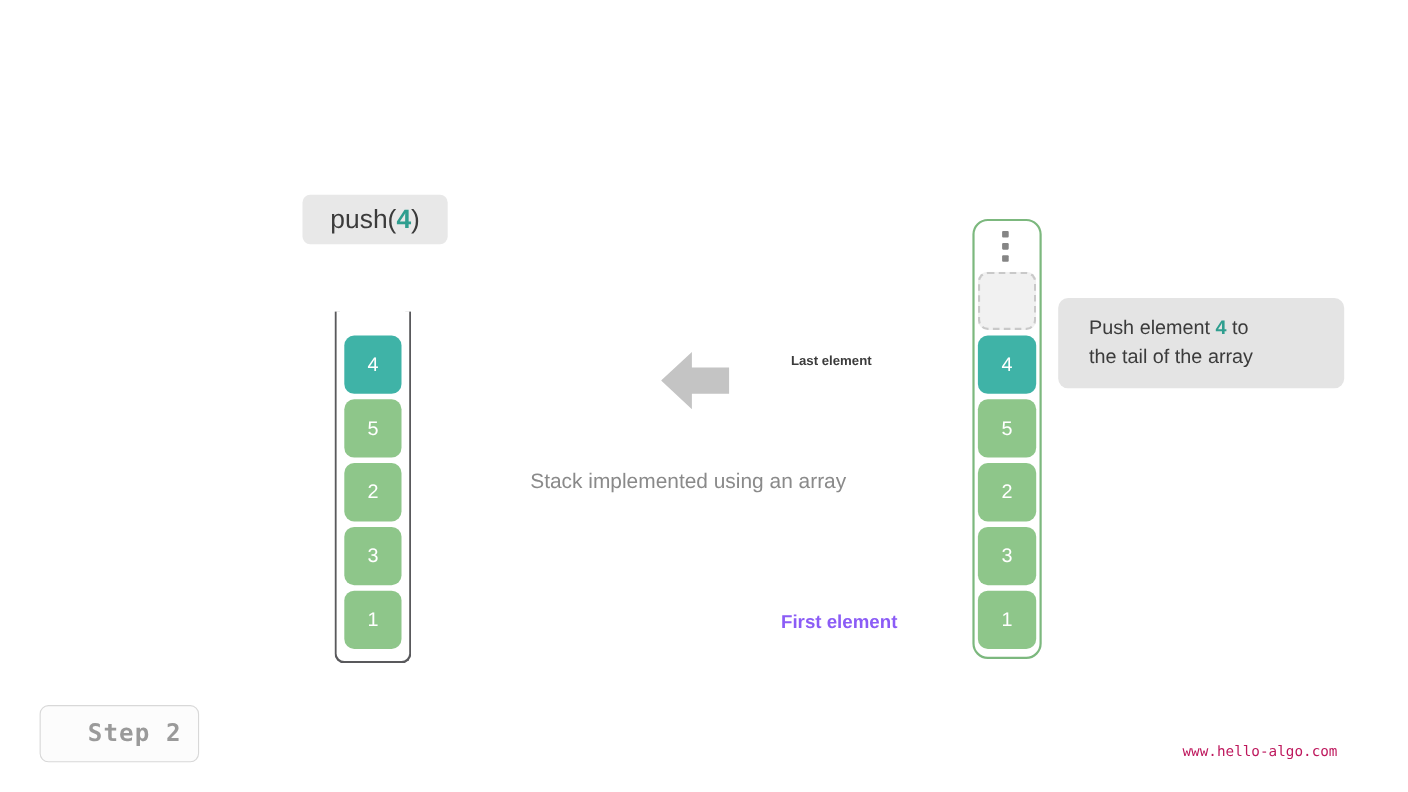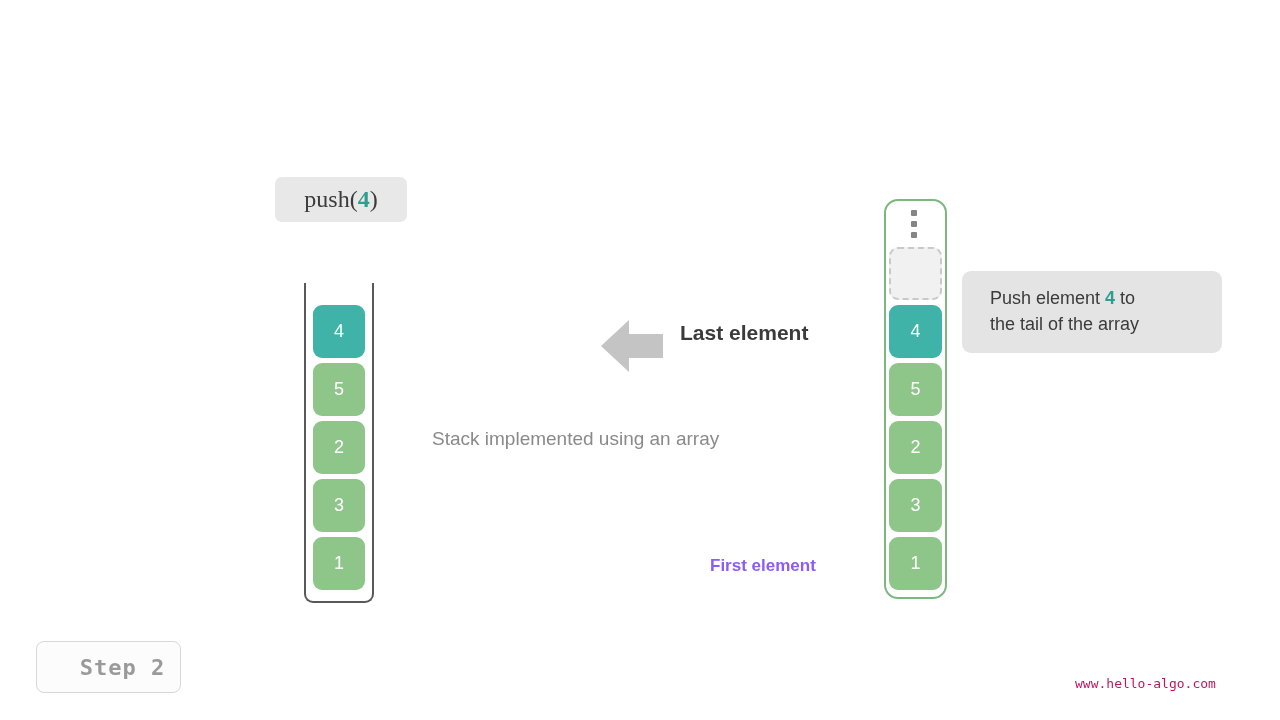--- a/index.html
+++ b/index.html
@@ -20,21 +20,21 @@
     position: absolute;
     left: 275px;
     top: 177px;
     width: 132px;
     height: 45px;
     background: #e8e8e8;
     border-radius: 7px;
     display: flex;
     align-items: center;
     justify-content: center;
-    font-family: Liberation Serif, serif;
+    font-family: Liberation Sans, sans-serif;
     font-size: 24px;
     color: #3b3b3b;
     letter-spacing: 0px;
   }
   #op-label .op-arg {
     color: #2f9e8f;
     font-weight: bold;
   }
 
   
@@ -136,39 +136,39 @@
     position: absolute;
     left: 601px;
     top: 320px;
     width: 62px;
     height: 52px;
   }
 
   
   #label-last-element {
     position: absolute;
-    left: 680px;
+    left: 719px;
     top: 321px;
-    font-size: 21px;
+    font-size: 12px;
     font-weight: bold;
     color: #3b3b3b;
     white-space: nowrap;
   }
   #label-first-element {
     position: absolute;
     left: 710px;
     top: 556px;
     font-size: 17px;
     font-weight: bold;
     color: #8b5cf6;
     white-space: nowrap;
   }
   #caption-stack {
     position: absolute;
-    left: 432px;
+    left: 482px;
     top: 428px;
     font-size: 19px;
     color: #8a8a8a;
     white-space: nowrap;
   }
 
   
   #tooltip {
     position: absolute;
     left: 962px;

